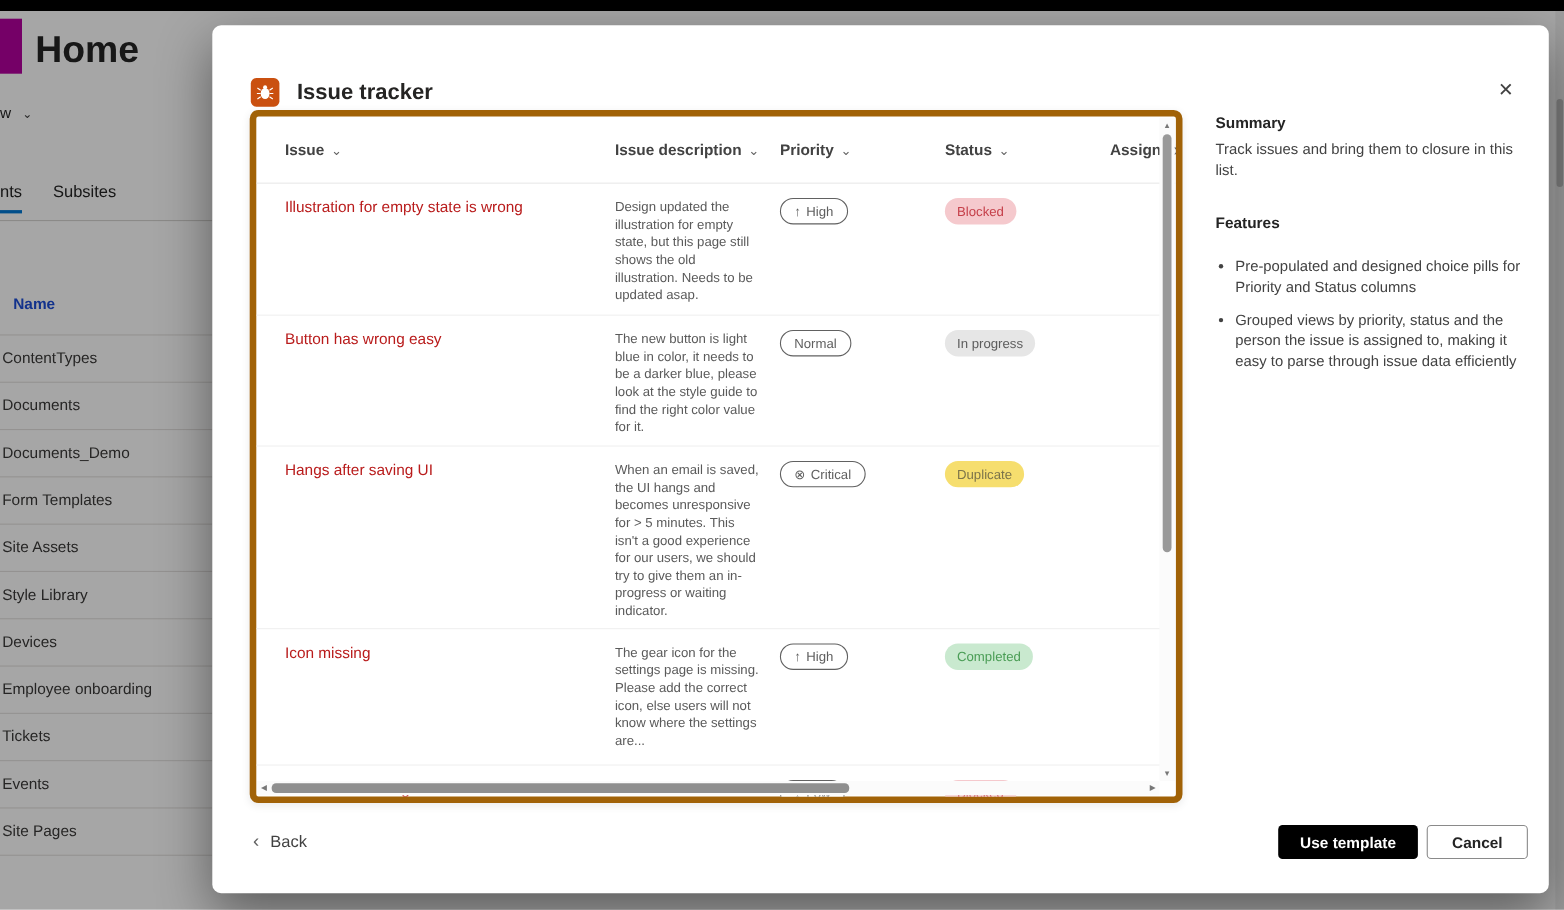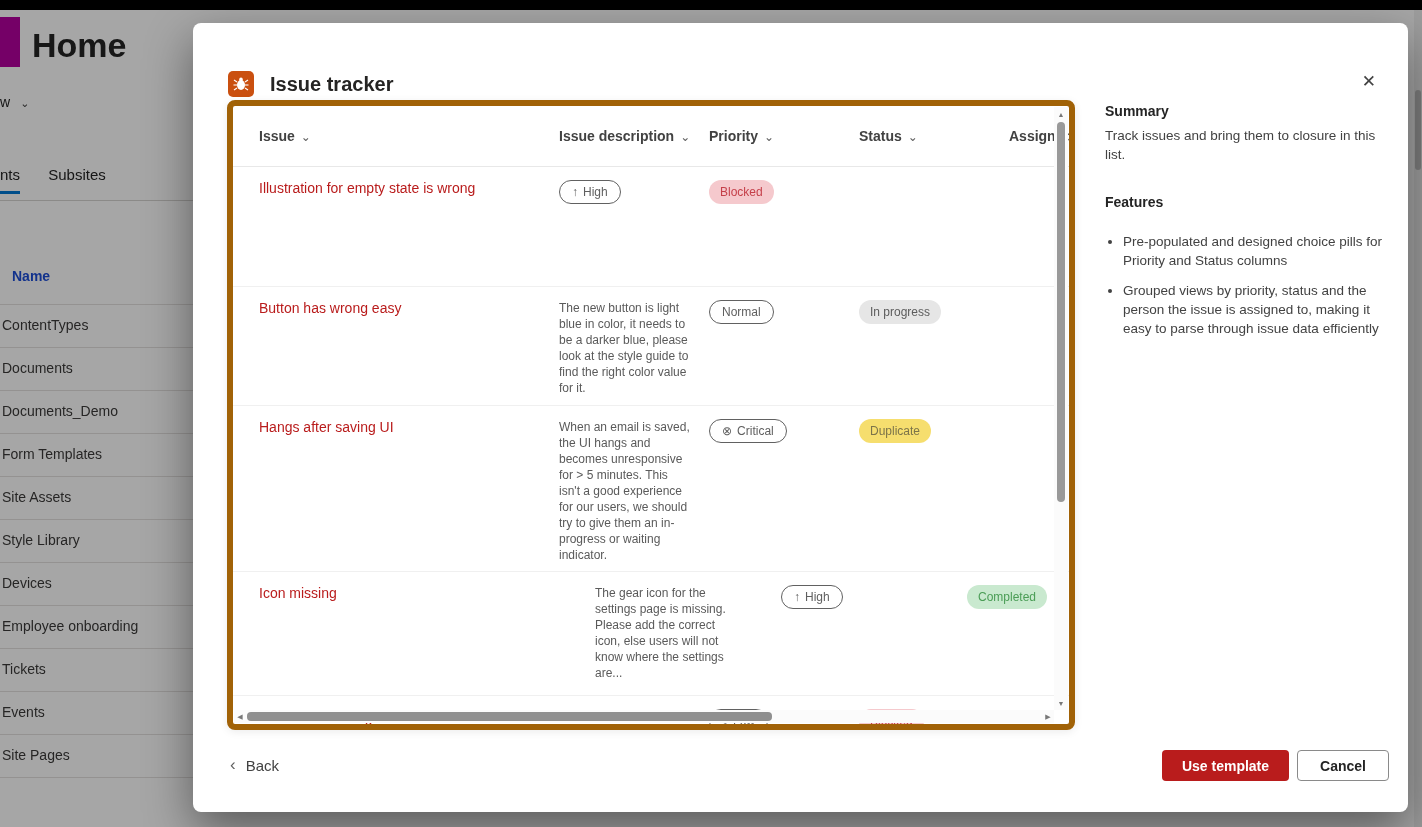--- a/index.html
+++ b/index.html
@@ -39,21 +39,21 @@
     background:#fff; border:6px solid #a16207; border-radius:8px;
     box-shadow:0 2px 8px rgba(0,0,0,0.08); overflow:hidden; }
   .tgrid { display:grid; grid-template-columns:300px 150px 150px 150px 1fr; padding-left:26px; }
   .thead { height:61px; align-items:center; border-bottom:1px solid #e8e8e8; }
   .th { font-size:14px; font-weight:700; color:#424242; }
   .th .chev { font-weight:400; font-size:12px; color:#616161; margin-left:6px; }
   .trow { border-bottom:1px solid #f0f0f0; }
   .trow:nth-child(1){ min-height:120px; }
   .trow:nth-child(2){ min-height:119px; }
   .trow:nth-child(3){ min-height:166px; }
-  .trow:nth-child(4){ min-height:124px;gap:36px; }
+  .trow:nth-child(4){ min-height:124px; }
   .trow:nth-child(5){ min-height:100px; border-bottom:none; }
   .cell { padding-top:13px; }
   .c-issue { font-size:14px; color:#b91c1c; padding-right:20px; }
   .c-desc { font-size:12px; color:#5a5a5a; line-height:16px; padding-right:18px; }
   .ppill { display:inline-flex; align-items:center; gap:5px; height:24px; padding:0 12px;
     border:1px solid #616161; border-radius:13px; font-size:12px; color:#5f5f5f; background:#fff; white-space:nowrap; }
   .ppill .pico { font-size:12px; }
   .spill { display:inline-flex; align-items:center; height:24px; padding:0 11px;
     border-radius:13px; font-size:12px; white-space:nowrap; }
 
@@ -150,20 +150,21 @@
     <div class="tgrid thead">
         <div class="th">Issue<span class="chev">⌄</span></div>
         <div class="th">Issue description<span class="chev">⌄</span></div>
         <div class="th">Priority<span class="chev">⌄</span></div>
         <div class="th">Status<span class="chev">⌄</span></div>
         <div class="th">Assigned</div>
       </div>
     <div>
         <div class="tgrid trow">
           <div class="cell c-issue">Illustration for empty state is wrong</div>
+          <div class="cell c-desc">Design updated the illustration for empty state, but this page still shows the old illustration. Needs to be updated asap.</div>
           <div class="cell"><span class="ppill">
               <span class="pico">↑</span>
               <span>High</span>
             </span></div>
           <div class="cell"><span class="spill" style="background: rgb(245, 201, 205); color: rgb(197, 64, 74);">Blocked</span></div>
           <div class="cell"></div>
         </div>
         <div class="tgrid trow">
           <div class="cell c-issue">Button has wrong easy</div>
           <div class="cell c-desc">The new button is light blue in color, it needs to be a darker blue, please look at the style guide to find the right color value for it.</div>
@@ -226,16 +227,16 @@
           <li>Grouped views by priority, status and the person the issue is assigned to, making it easy to parse through issue data efficiently</li>
         </ul>
     </div>
   </div>
 
   <div class="back-link">
     <span class="chev">‹</span>
     <span>Back</span>
   </div>
   <div class="footer-buttons">
-    <button class="btn btn-primary" style="background: #b91c1c;">Use template</button>
+    <button class="btn btn-primary" style="background: #000000;">Use template</button>
     <button class="btn btn-secondary">Cancel</button>
   </div>
 </div>
 
 </body></html>

